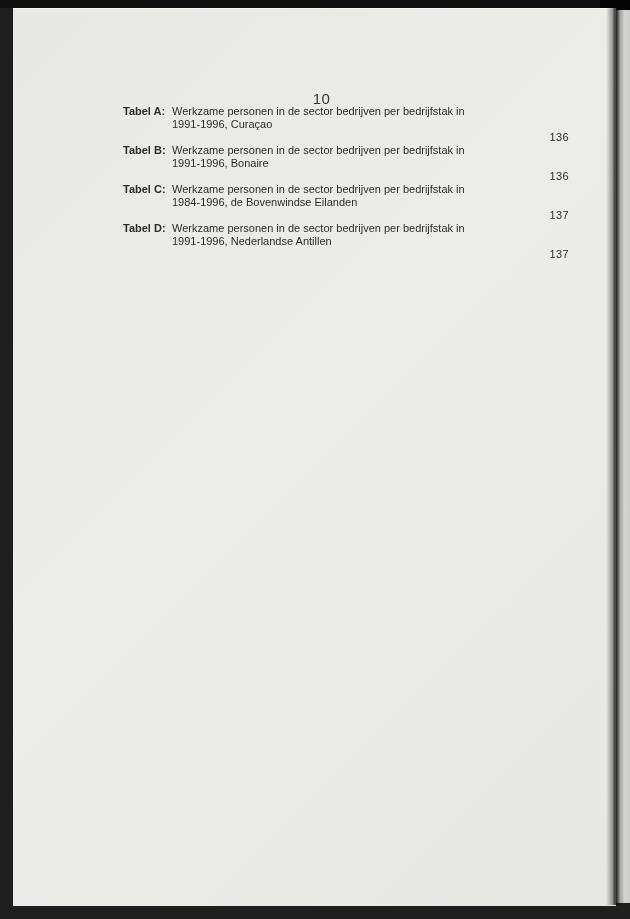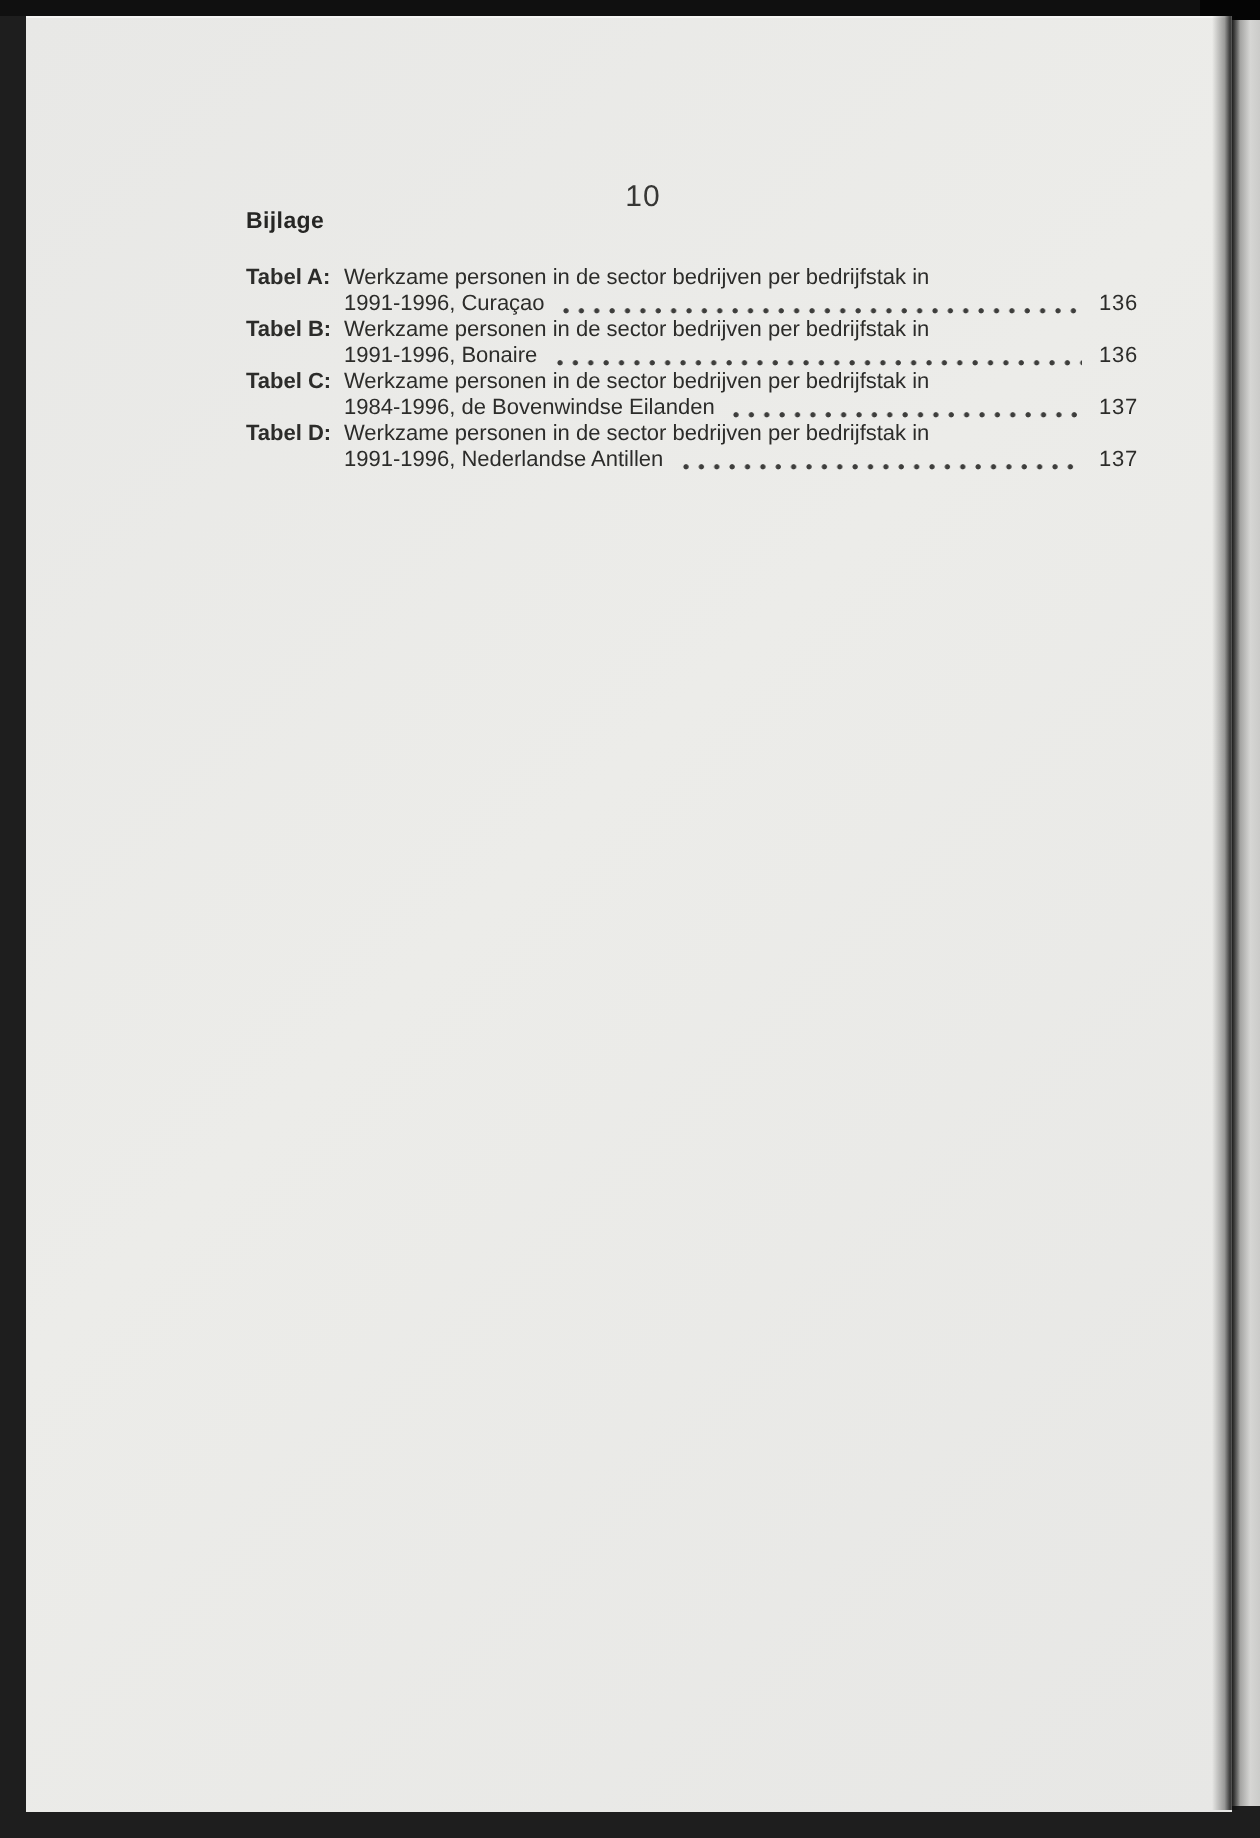--- a/index.html
+++ b/index.html
@@ -109,20 +109,21 @@
     width: 49px;
     white-space: nowrap;
     font-weight: bold;
   }
   .entry-body {
     flex: 1;
     min-width: 0;
   }
   .entry-line2 {
     display: flex;
+    flex-direction: column;
   }
   .entry-subtitle {
     white-space: nowrap;
   }
   .leader {
     flex: 1;
     align-self: stretch;
     margin: 0 6px 0 9px;
     background-image: radial-gradient(circle at 2px 1.4px, #3e3e3c 1.1px, rgba(0,0,0,0) 1.5px);
     background-size: 7.7px 3px;
@@ -142,21 +143,20 @@
 <div class="top-band"></div>
 <div class="top-right-notch"></div>
 <div class="next-page-edge"></div>
 
 <div class="page">
 
   <div class="page-number">10</div>
 
   <div class="content">
 
-    <h1 class="heading">Bijlage</h1>
 
     <div class="toc">
 
       <div class="entry">
         <div class="entry-label">Tabel A:</div>
         <div class="entry-body">
           <div class="entry-title">Werkzame personen in de sector bedrijven per bedrijfstak in</div>
           <div class="entry-line2">
             <span class="entry-subtitle">1991-1996, Curaçao</span>
             <span class="leader"></span>

